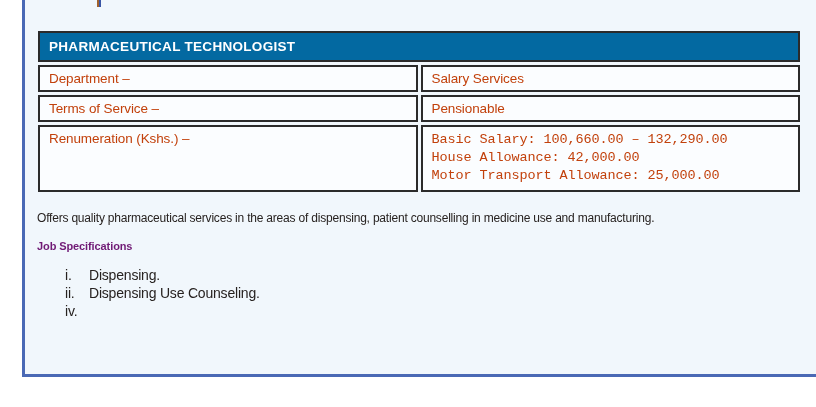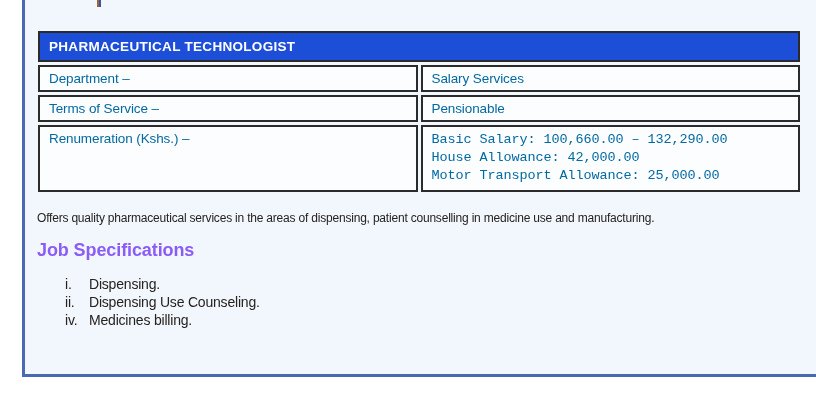--- a/index.html
+++ b/index.html
@@ -30,52 +30,52 @@
     position: absolute;
     top: 28px; left: 10px; right: 13px;
   }
   table.job-table {
     width: 100%;
     border-collapse: separate;
     border-spacing: 3px;
     table-layout: fixed;
   }
   table.job-table th {
-    background: #1d4ed8;
+    background: #0369a1;
     color: #ffffff;
     text-align: left;
     font-size: 13.5px;
     font-weight: bold;
     letter-spacing: 0.3px;
     padding: 6px 9px;
     border: 2px solid #2b2b2b;
   }
   table.job-table td {
     background: #fbfdff;
     border: 2px solid #2b2b2b;
-    color: #0369a1;
+    color: #c2410c;
     font-size: 13.5px;
     font-weight: 500;
     padding: 4px 9px;
     vertical-align: top;
     letter-spacing: -0.1px;
   }
   table.job-table td.col-label { width: 348px; }
   .multi-line span { display: block; line-height: 1.35; font-family: Liberation Mono, monospace; }
   .summary {
     margin: 16px 0 0 2px;
     font-size: 12px;
     color: #272220;
     letter-spacing: -0.2px;
   }
   .specs-heading {
     margin: 15px 0 0 2px;
-    font-size: 18px;
+    font-size: 11px;
     font-weight: bold;
-    color: #8b5cf6;
+    color: #701a75;
     letter-spacing: -0.1px;
   }
   .specs-list { margin: 14px 0 0 30px; }
   .spec-item {
     display: flex;
     font-size: 14px;
     color: #272220;
     line-height: 18px;
     letter-spacing: -0.2px;
   }
@@ -122,20 +122,19 @@
       <div class="spec-item">
         <span class="numeral">i.</span>
         <span>Dispensing.</span>
       </div>
       <div class="spec-item">
         <span class="numeral">ii.</span>
         <span>Dispensing Use Counseling.</span>
       </div>
       <div class="spec-item">
         <span class="numeral">iv.</span>
-        <span>Medicines billing.</span>
       </div>
     </div>
 
   </div>
 </div>
 
 <div class="glyph-fragment"></div>
 
 </body></html>

